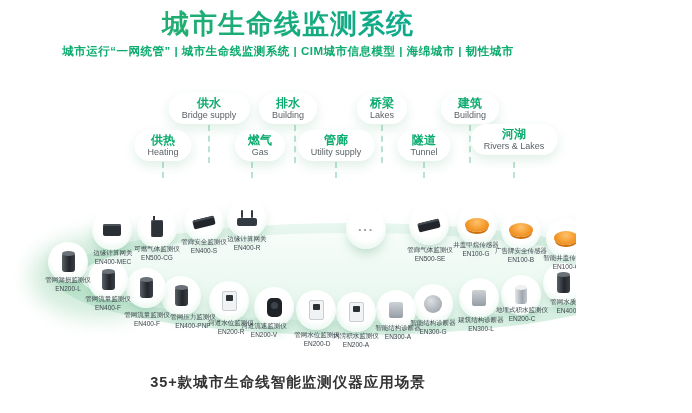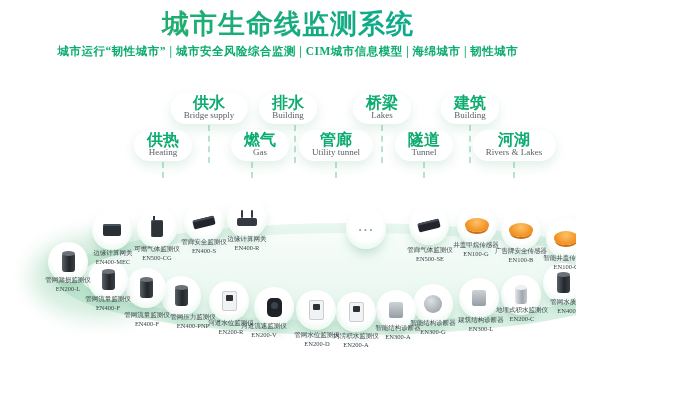--- a/index.html
+++ b/index.html
@@ -1,31 +1,31 @@
 <!DOCTYPE html>
 <html style="--g1: #2eb05e; --g2: #00a79d; --accent: #0cab6f; --platform: #cfecdd; --orange: #ef8f1e; --text-dark: #333333; --label: #3f464d;"><head>
 <meta charset="utf-8">
 <style>
   html,body{margin:0;padding:0;background:#fff;}
   .page{position:relative;width:576px;height:413px;background:#fff;overflow:hidden;
-        font-family:Liberation Serif, serif;}
+        font-family:Liberation Sans, sans-serif;}
   .page-title{position:absolute;top:6px;left:0;width:100%;text-align:center;margin:0;
     font-size:27px;font-weight:bold;letter-spacing:1px;
     background:linear-gradient(90deg,var(--g1,#2eb05e),var(--g2,#00a79d));
     -webkit-background-clip:text;background-clip:text;color:transparent;}
   .page-subtitle{position:absolute;top:44px;left:0;width:100%;text-align:center;
     font-size:11.5px;font-weight:bold;color:var(--accent,#0cab6f);letter-spacing:.5px;}
   .caption{position:absolute;top:373px;left:0;width:100%;text-align:center;
     font-size:14.5px;font-weight:bold;color:var(--text-dark,#333);letter-spacing:1px;}
 
   
   .pill{position:absolute;transform:translateX(-50%);background:#fff;border-radius:17px;
     padding:3px 13px;text-align:center;box-shadow:0 5px 12px rgba(60,160,110,.16);
     white-space:nowrap;z-index:5;}
-  .pill-cn{font-size:16px;font-weight:bold;color:var(--accent,#0cab6f);line-height:14px;}
+  .pill-cn{font-size:12px;font-weight:bold;color:var(--accent,#0cab6f);line-height:14px;}
   .pill-en{font-size:9px;color:#5b6166;line-height:11px;}
   .pill-connector{position:absolute;width:0;border-left:2px dashed #b9e4cf;
     transform:translateX(-50%);z-index:1;}
 
   
   .platform-outer{position:absolute;left:57px;top:223px;width:588px;height:112px;border-radius:50%;
     background:linear-gradient(180deg,#e9f7f0,var(--platform,#cfecdd) 60%,#dcf2e6);}
   .platform-inner{position:absolute;left:80px;top:233px;width:542px;height:88px;border-radius:50%;
     background:linear-gradient(180deg,#f7fdfa,#e4f5ec);}
   .glow{position:absolute;border-radius:50%;filter:blur(10px);background:rgba(170,220,190,.5);}
@@ -76,21 +76,21 @@
     background:linear-gradient(180deg,#cdd2d6,#959da5);}
   .ic-disc-gray{width:18px;height:18px;border-radius:50%;
     background:radial-gradient(circle at 38% 32%,#dde1e4,#8f979f);}
   .ic-dots{color:#97a0a8;font-weight:bold;font-size:13px;letter-spacing:1px;line-height:1;}
 </style>
 </head>
 <body>
 
 <div class="page">
   <h1 class="page-title">城市生命线监测系统</h1>
-  <div class="page-subtitle">城市运行“韧性城市” | 城市安全风险综合监测 | CIM城市信息模型 | 海绵城市 | 韧性城市</div>
+  <div class="page-subtitle">城市运行“一网统管” | 城市生命线监测系统 | CIM城市信息模型 | 海绵城市 | 韧性城市</div>
 
   <div class="platform-outer"></div>
   <div class="glow glow-left"></div>
   <div class="glow glow-right"></div>
   <div class="platform-inner"></div>
 
   <div id="categories">
       <div class="pill-connector" style="left: 209px; top: 125px; height: 38px;"></div>
       <div class="pill" style="left: 209px; top: 93px;">
         <div class="pill-cn">供水</div>
@@ -117,29 +117,29 @@
         <div class="pill-en">Heating</div>
       </div>
       <div class="pill-connector" style="left: 252px; top: 162px; height: 16px;"></div>
       <div class="pill" style="left: 260px; top: 130px;">
         <div class="pill-cn">燃气</div>
         <div class="pill-en">Gas</div>
       </div>
       <div class="pill-connector" style="left: 336px; top: 162px; height: 16px;"></div>
       <div class="pill" style="left: 336px; top: 130px;">
         <div class="pill-cn">管廊</div>
-        <div class="pill-en">Utility tunnel</div>
+        <div class="pill-en">Utility supply</div>
       </div>
       <div class="pill-connector" style="left: 424px; top: 162px; height: 16px;"></div>
       <div class="pill" style="left: 424px; top: 130px;">
         <div class="pill-cn">隧道</div>
         <div class="pill-en">Tunnel</div>
       </div>
       <div class="pill-connector" style="left: 514px; top: 162px; height: 16px;"></div>
-      <div class="pill" style="left: 514px; top: 130px;">
+      <div class="pill" style="left: 514px; top: 124px;">
         <div class="pill-cn">河湖</div>
         <div class="pill-en">Rivers &amp; Lakes</div>
       </div>
     </div>
   <div id="devices">
       <div class="device-circle" style="left: 68px; top: 262px;">
         <div class="icon ic-cylinder-dark"></div>
       </div>
       <div class="device-label" style="left: 68px; top: 276px;">
         <div class="device-name">管网漏损监测仪</div>
@@ -290,13 +290,14 @@
       </div>
       <div class="device-circle" style="left: 108px; top: 280px;">
         <div class="icon ic-cylinder-dark"></div>
       </div>
       <div class="device-label" style="left: 108px; top: 295px;">
         <div class="device-name">管网流量监测仪</div>
         <div class="device-model">EN400-F</div>
       </div>
     </div>
 
+  <div class="caption">35+款城市生命线智能监测仪器应用场景</div>
 </div>
 
 </body></html>

